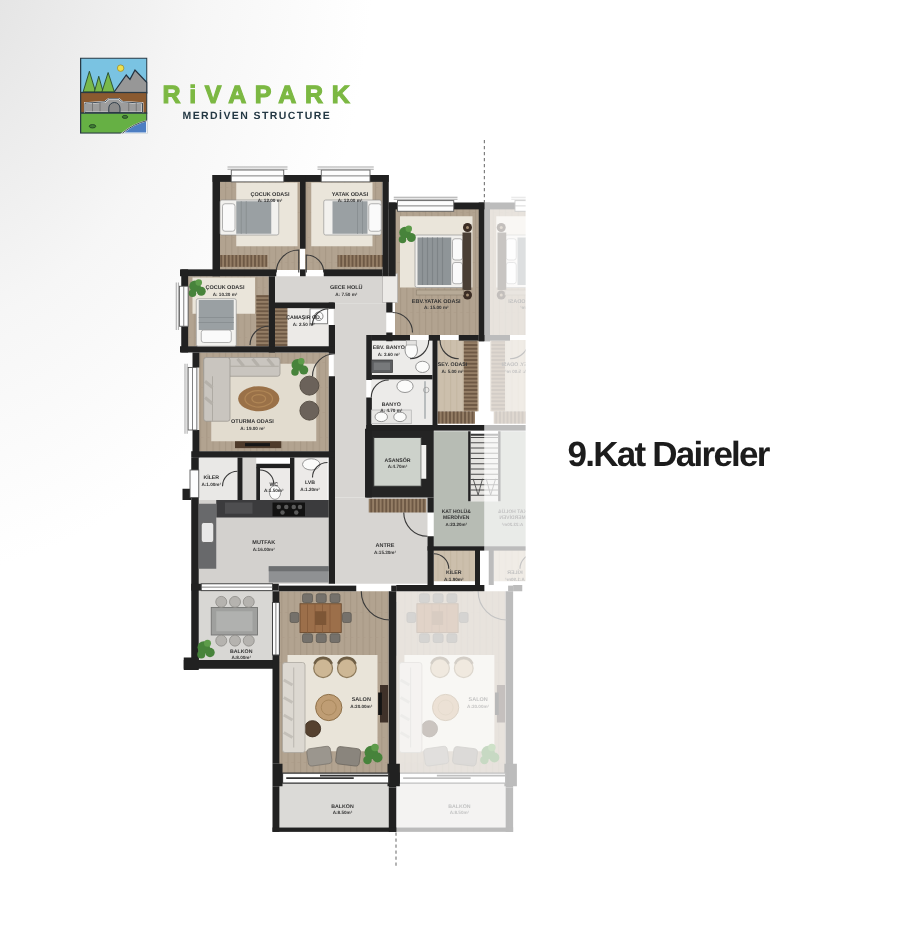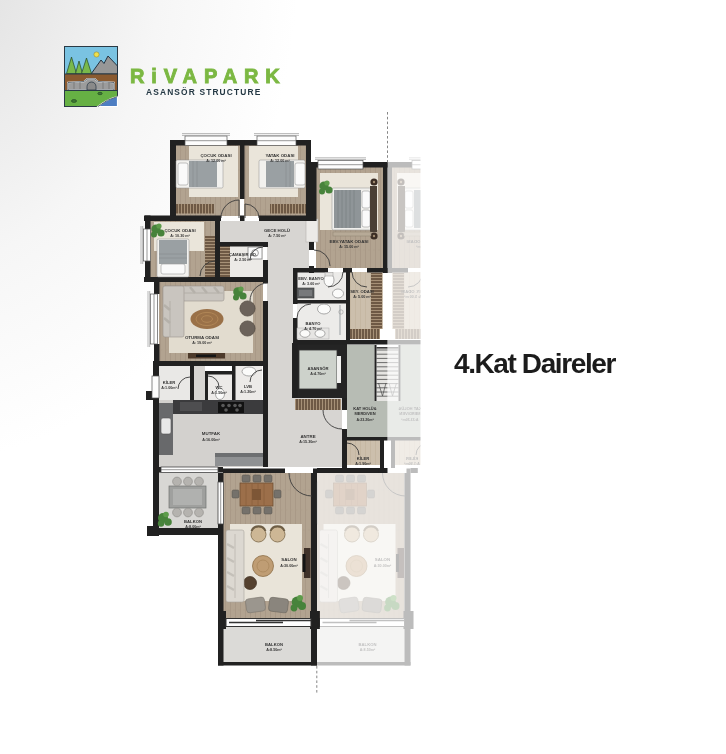--- a/index.html
+++ b/index.html
@@ -44,25 +44,25 @@
 
     <path d="M34 60.5 Q43 53 53.5 50.5 L53.5 60.5 Z" fill="#4d7ec2" stroke="#ffffff" stroke-width="1.2"></path>
     <path d="M34 60.5 Q43 53 53.5 50.5" fill="none" stroke="#233240" stroke-width="0.7"></path>
 
     <ellipse cx="10" cy="55" rx="2.6" ry="1.4" fill="#3f7d33" stroke="#1d3a22" stroke-width="0.6"></ellipse>
     <ellipse cx="36" cy="47.5" rx="2.2" ry="1.2" fill="#3f7d33" stroke="#1d3a22" stroke-width="0.6"></ellipse>
   </svg>
 
   <div id="brand">
     <div class="nm">RiVAPARK</div>
-    <div class="sub">ASANSÖR STRUCTURE</div>
+    <div class="sub">MERDİVEN STRUCTURE</div>
   </div>
 
   <div id="title">
-    <div class="l1">4.Kat Daireler</div>
+    <div class="l1">9.Kat Daireler</div>
   </div>
   <svg id="plansvg" width="726" height="754" viewBox="0 0 726 754">
     <defs>
       <pattern id="pw" width="5" height="40" patternUnits="userSpaceOnUse">
         <rect width="5" height="40" fill="#b2a390"></rect>
         <path d="M0.5 0 V40" stroke="#a79785" stroke-width="0.8"></path>
         <path d="M3 10 H5 M0 30 H2.5" stroke="#ab9b89" stroke-width="0.5"></path>
       </pattern>
       <pattern id="pl" width="5" height="40" patternUnits="userSpaceOnUse">
         <rect width="5" height="40" fill="#ccbfac"></rect>

